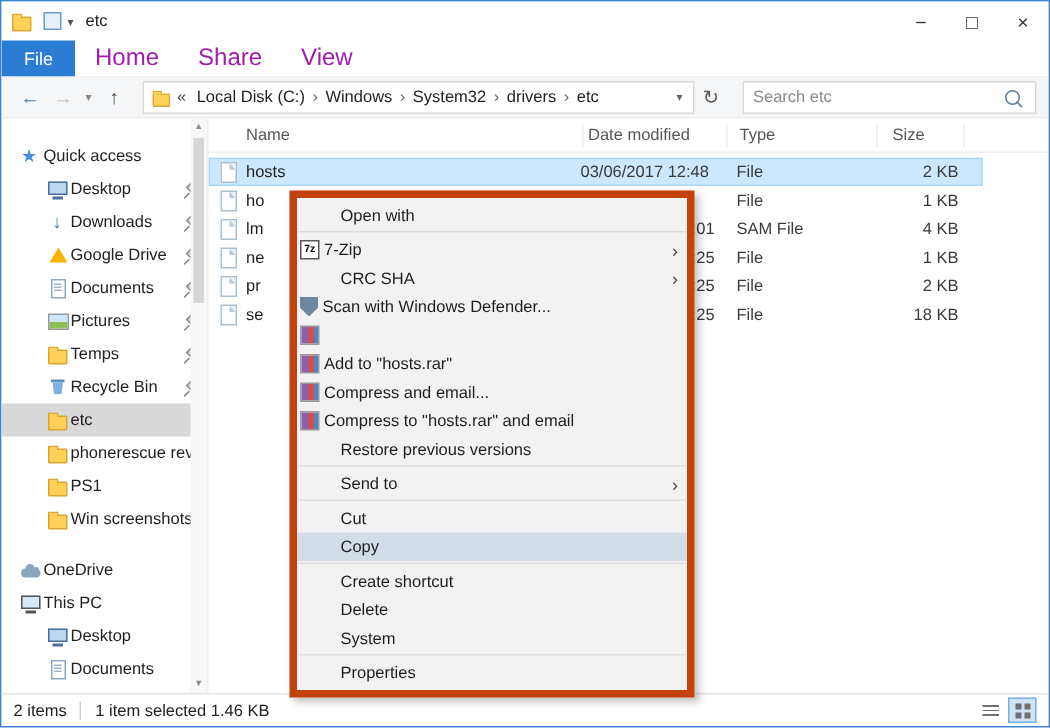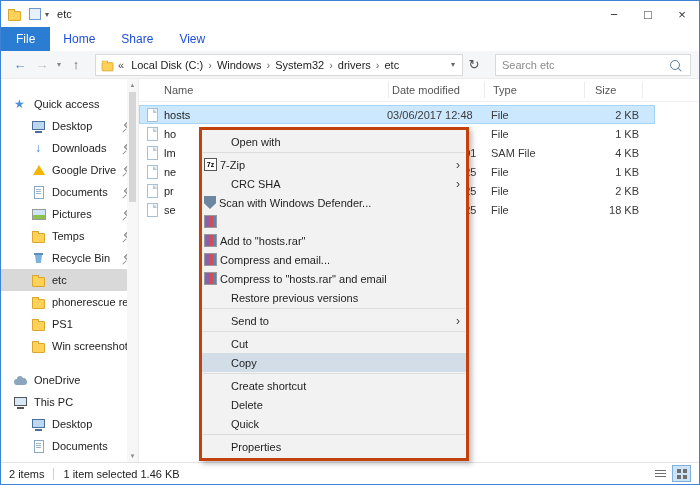--- a/index.html
+++ b/index.html
@@ -12,21 +12,21 @@
   .titlebar{position:absolute;left:0;top:0;right:0;height:26px;display:flex;align-items:center;background:#fff}
   .tb-icon{margin-left:6px}
   .qat-box{width:10px;height:10px;border:1px solid #6b9bd2;background:#e8f1fa;margin-left:6px}
   .qat-dd{font-size:8px;color:#555;margin-left:4px}
   .title-text{margin-left:8px;color:#222}
   .win-controls{margin-left:auto;display:flex;height:100%}
   .win-btn{width:34px;height:100%;display:flex;align-items:center;justify-content:center;font-size:13px;color:#333}
   
   .tabs{position:absolute;left:0;top:26px;right:0;height:24px;display:flex;align-items:stretch;border-bottom:1px solid #e0e0e0;background:#fff}
   .tab-file{background:var(--file-tab,#2b7cd3);color:#fff;padding:0 15px;display:flex;align-items:center;font-size:12px}
-  .tab{padding:0 13px;display:flex;align-items:center;color:#1d4ed8;font-size:12px}
+  .tab{padding:0 13px;display:flex;align-items:center;color:#a21caf;font-size:16px}
   
   .toolbar{position:absolute;left:0;top:50px;right:0;height:28px;background:#f5f6f7;display:flex;align-items:center;border-bottom:1px solid #ececec;padding:0 8px;box-sizing:border-box}
   .nav{display:flex;align-items:center;justify-content:center;color:#555}
   .nav.back{width:22px;font-size:13px;color:#4a80c0}
   .nav.fwd{width:22px;font-size:13px;color:#c0c0c0}
   .nav.dd{width:12px;font-size:8px;color:#888}
   .nav.up{width:22px;font-size:13px;color:#555}
   .addr{margin-left:8px;flex:1;height:22px;background:#fff;border:1px solid #d9d9d9;display:flex;align-items:center;box-sizing:border-box;padding:0 4px}
   .addr-ico{transform:scale(.9)}
   .crumb-ovf{color:#444;margin:0 4px 0 2px}
@@ -42,21 +42,21 @@
   .mag::after{content:"";position:absolute;width:5px;height:1px;background:#5f7d95;transform:rotate(45deg);left:6px;top:8px}
   
   .main{position:absolute;left:0;top:78px;right:0;bottom:22px;display:flex;background:#fff}
   .sidebar{width:138px;position:relative;border-right:1px solid #ededed;box-sizing:border-box}
   .side-items{padding-top:14px}
   .side-item{height:22px;display:flex;align-items:center;padding-right:6px}
   .side-item.lv0{padding-left:12px}
   .side-item.lv1{padding-left:30px}
   .side-item.gap{margin-top:12px}
   .side-item.sel{background:var(--sidebar-selected,#d9d9d9)}
-  .slbl{flex:1;white-space:nowrap;overflow:hidden;margin-left:5px;color:#222}
+  .slbl{flex:1;white-space:nowrap;overflow:hidden;color:#222}
   .side-scroll{position:absolute;top:0;right:0;bottom:0;width:11px;background:#f7f7f7;display:flex;flex-direction:column;justify-content:space-between;align-items:center}
   .sarr{font-size:6px;color:#8a8a8a;padding:3px 0}
   .sthumb{position:absolute;top:13px;left:2px;width:7px;height:110px;background:#d6d6d6}
   
   .ico{width:16px;height:16px;position:relative;display:inline-block;flex:0 0 auto}
   .ico-folder::before{content:"";position:absolute;left:1px;top:5px;width:11px;height:8px;background:var(--folder,#ffd158);border:1px solid #d9a62e;border-radius:1px}
   .ico-folder::after{content:"";position:absolute;left:1px;top:3px;width:5px;height:2px;background:var(--folder,#ffd158);border:1px solid #d9a62e;border-bottom:none;border-radius:1px 1px 0 0}
   .ico-star::before{content:"★";position:absolute;left:1px;top:1px;font-size:12px;color:#4a90d9}
   .ico-desktop::before{content:"";position:absolute;left:1px;top:3px;width:11px;height:7px;border:1px solid #4a6f9a;background:#bcd8f0}
   .ico-desktop::after{content:"";position:absolute;left:4px;top:13px;width:7px;height:2px;background:#4a6f9a}
@@ -86,21 +86,21 @@
   .frow{height:19px;display:flex;align-items:center;padding-left:8px;color:#3a3a3a}
   .frow.selected{background:var(--row-selected,#cce8ff);box-shadow:inset 0 0 0 1px #a6d5f7}
   .fico{width:11px;height:14px;background:#fff;border:1px solid #a9bfd2;position:relative;margin-right:6px;flex:0 0 auto;box-sizing:border-box}
   .fico::before{content:"";position:absolute;top:0;right:0;width:0;height:0;border-top:4px solid #e9eef3;border-left:4px solid #b9cada}
   .fname{width:223px;white-space:nowrap;overflow:hidden;color:#1e1e1e}
   .fdate{width:88px;box-sizing:border-box;text-align:right;padding-right:8px;white-space:nowrap}
   .fdate.frag{text-align:left;padding:0 0 0 68px;overflow:visible}
   .ftype{width:90px;box-sizing:border-box;margin-left:16px}
   .fsize{width:60px;box-sizing:border-box;text-align:right;padding-right:2px}
   
-  .context-menu{position:absolute;left:198px;top:126px;width:270px;background:#f2f2f2;border:3px solid #c2410c;box-shadow:3px 3px 5px rgba(0,0,0,.25);padding:2px 0;z-index:50;box-sizing:border-box}
+  .context-menu{position:absolute;left:192px;top:126px;width:270px;background:#f2f2f2;border:5px solid #c2410c;box-shadow:3px 3px 5px rgba(0,0,0,.25);padding:2px 0;z-index:50;box-sizing:border-box}
   .menu-item{height:19px;display:flex;align-items:center;padding:0 6px 0 2px}
   .menu-item.hl{background:var(--menu-highlight,#d3dde8)}
   .mi-ico{width:24px;height:16px;display:flex;align-items:center;justify-content:center;margin-right:3px;flex:0 0 auto}
   .mi-label{flex:1;white-space:nowrap;overflow:hidden;color:#1e1e1e}
   .mi-arrow{margin-left:auto;color:#444;font-size:12px;padding-left:6px}
   .menu-sep{height:1px;background:#dcdcdc;margin:1px 1px 2px 1px}
   .mi-7zip{width:13px;height:13px;background:#fff;border:1px solid #555;display:flex;align-items:center;justify-content:center;box-sizing:border-box}
   .mi-7zip::before{content:"7z";font-size:7px;font-weight:bold;color:#000}
   .mi-defender{width:12px;height:13px;background:#6d87a0;clip-path:polygon(0 0,100% 0,100% 55%,50% 100%,0 55%)}
   .mi-winrar{width:13px;height:13px;border:1px solid #999;box-sizing:border-box;background:linear-gradient(90deg,#8a5fb0 0 4px,#d34f4f 4px 8px,#4f86c6 8px 13px)}
@@ -360,21 +360,21 @@
     <div class="menu-item">
       <span class="mi-ico"></span>
       <span class="mi-label">Create shortcut</span>
     </div>
     <div class="menu-item">
       <span class="mi-ico"></span>
       <span class="mi-label">Delete</span>
     </div>
     <div class="menu-item">
       <span class="mi-ico"></span>
-      <span class="mi-label">Quick</span>
+      <span class="mi-label">System</span>
     </div>
     <div class="menu-sep"></div>
     <div class="menu-item">
       <span class="mi-ico"></span>
       <span class="mi-label">Properties</span>
     </div>
   </div>
 
 <div class="statusbar">
   <span class="sb-text">2 items</span>

